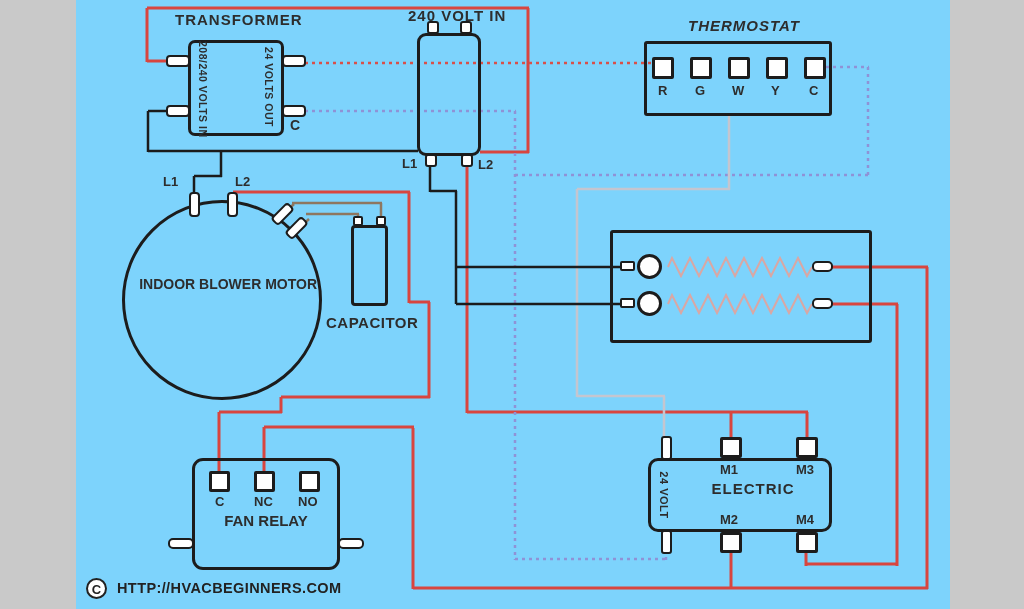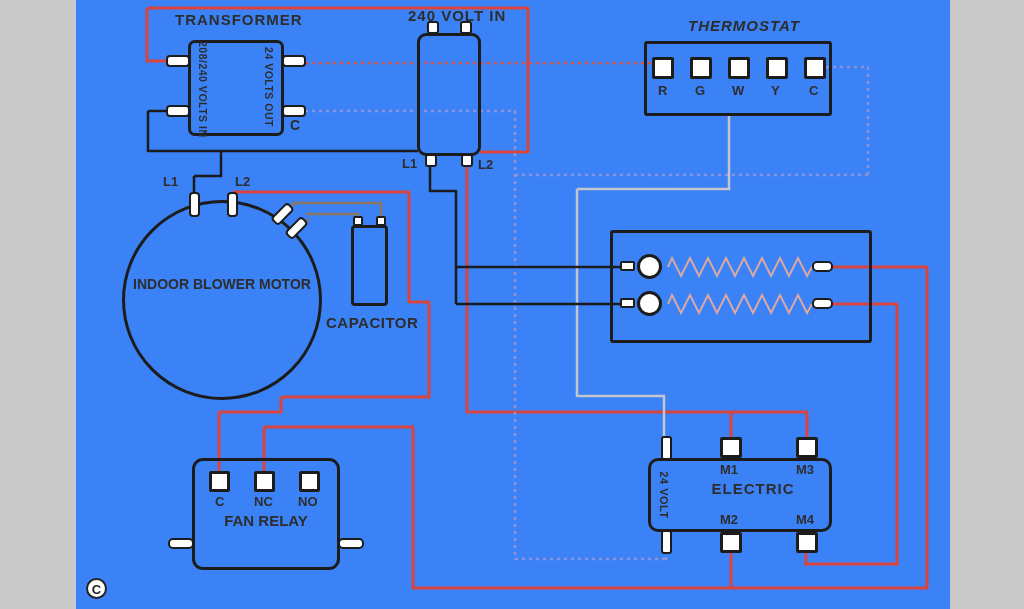--- a/index.html
+++ b/index.html
@@ -1,16 +1,16 @@
 <!DOCTYPE html>
 <html><head>
 <meta charset="utf-8">
 <style>
   html,body{margin:0;padding:0;background:#eee;}
-  #stage{position:relative;width:1024px;height:609px;background:#3b82f6;overflow:hidden;
+  #stage{position:relative;width:1024px;height:609px;background:#7dd3fc;overflow:hidden;
          font-family:"Liberation Sans","DejaVu Sans",sans-serif;}
   .sidebar{position:absolute;top:0;height:609px;background:#c9c9c9;}
   #wire-layer{position:absolute;left:0;top:0;z-index:1;}
   .comp{position:absolute;z-index:2;box-sizing:border-box;}
   .box{border:3px solid #1c1c1c;border-radius:7px;background:transparent;}
   .pin{background:#fff;border:2.5px solid #1c1c1c;border-radius:4px;z-index:3;}
   .sq{background:#fff;border:3px solid #1c1c1c;border-radius:2px;z-index:3;}
   .lbl{color:#2d2d2d;font-weight:bold;white-space:nowrap;z-index:4;}
   .title{font-size:15px;letter-spacing:1px;}
   .term-lbl{font-size:13px;}
@@ -133,21 +133,21 @@
   <div class="comp pill" style="left:812px;top:261px;width:21px;height:11px;"></div>
   <div class="comp pill" style="left:812px;top:298px;width:21px;height:11px;"></div>
 
   <div class="comp" id="motor-circle" style="left:122px;top:200px;width:200px;height:200px;"></div>
   <div class="comp pin" style="left:189px;top:192px;width:11px;height:25px;"></div>
   <div class="comp pin" style="left:227px;top:192px;width:11px;height:25px;"></div>
   <div class="comp pin" style="left:277px;top:202px;width:11px;height:24px;transform:rotate(45deg);"></div>
   <div class="comp pin" style="left:291px;top:216px;width:11px;height:24px;transform:rotate(45deg);"></div>
   <div class="comp lbl term-lbl" style="left:163px;top:174px;">L1</div>
   <div class="comp lbl term-lbl" style="left:235px;top:174px;">L2</div>
-  <div class="comp lbl" style="left:127px;top:276px;width:190px;text-align:center;font-size:14px;">INDOOR BLOWER MOTOR</div>
+  <div class="comp lbl" style="left:127px;top:276px;width:190px;text-align:right;font-size:14px;">INDOOR BLOWER MOTOR</div>
 
   <div class="comp box" style="left:351px;top:225px;width:37px;height:81px;border-radius:4px;"></div>
   <div class="comp stub" style="left:353px;top:216px;width:10px;height:10px;"></div>
   <div class="comp stub" style="left:376px;top:216px;width:10px;height:10px;"></div>
   <div class="comp lbl title" style="left:326px;top:314px;letter-spacing:.5px;text-align:right;">CAPACITOR</div>
 
   <div class="comp box" style="left:192px;top:458px;width:148px;height:112px;border-radius:11px;"></div>
   <div class="comp sq" style="left:209px;top:471px;width:21px;height:21px;"></div>
   <div class="comp sq" style="left:254px;top:471px;width:21px;height:21px;"></div>
   <div class="comp sq" style="left:299px;top:471px;width:21px;height:21px;"></div>
@@ -166,13 +166,14 @@
   <div class="comp sq" style="left:720px;top:532px;width:22px;height:21px;"></div>
   <div class="comp sq" style="left:796px;top:532px;width:22px;height:21px;"></div>
   <div class="comp lbl term-lbl" style="left:720px;top:462px;">M1</div>
   <div class="comp lbl term-lbl" style="left:796px;top:462px;">M3</div>
   <div class="comp lbl term-lbl" style="left:720px;top:512px;">M2</div>
   <div class="comp lbl term-lbl" style="left:796px;top:512px;">M4</div>
   <div class="comp lbl" style="left:688px;top:480px;width:130px;text-align:center;font-size:15px;letter-spacing:1px;">ELECTRIC</div>
   <div class="comp lbl vtext" style="left:632px;top:489px;width:64px;font-size:11px;">24 VOLT</div>
 
   <div class="comp" id="copyright-circle" style="left:86px;top:578px;width:21px;height:21px;">C</div>
+  <div class="comp lbl" style="left:117px;top:580px;font-size:14.5px;letter-spacing:.4px;color:#222;">HTTP://HVACBEGINNERS.COM</div>
 </div>
 
 </body></html>

